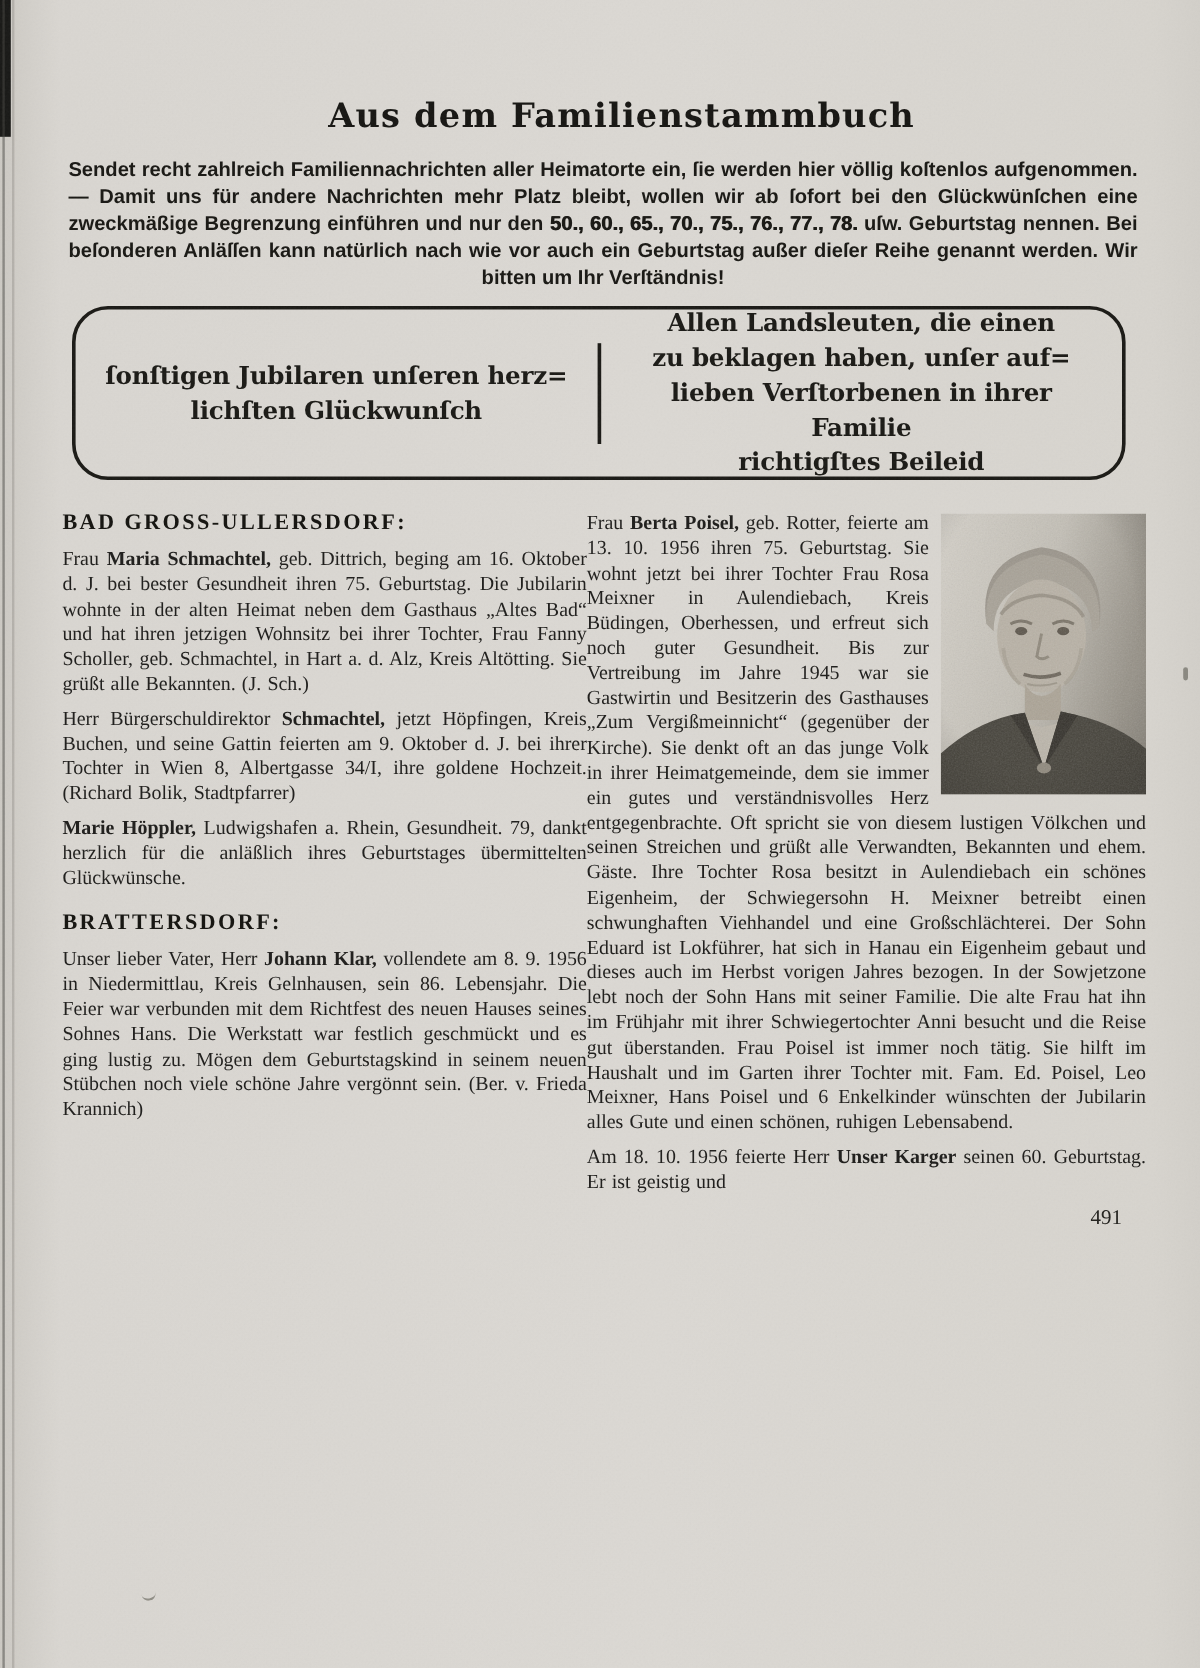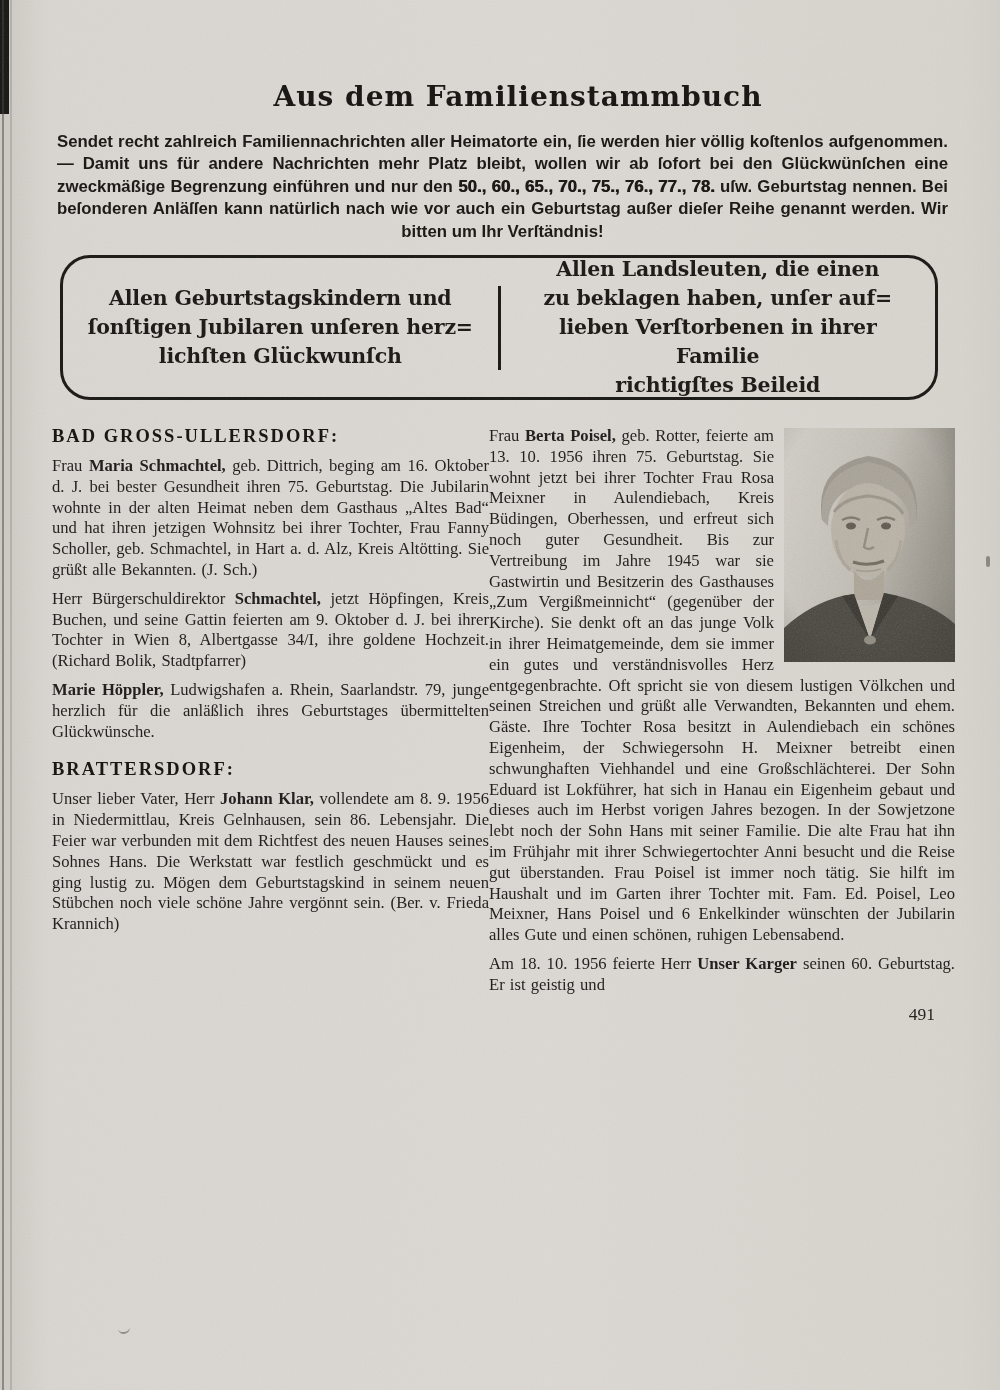--- a/index.html
+++ b/index.html
@@ -89,40 +89,39 @@
 <div class="speck"></div>
 
 <div>
 
   <h1 class="page-title">Aus dem Familienstammbuch</h1>
 
   <p class="intro"><span>Sendet recht zahlreich Familiennachrichten aller Heimatorte ein, ſie werden hier völlig koſtenlos aufgenommen. — Damit uns für andere Nachrichten mehr Platz bleibt, wollen wir ab ſofort bei den Glückwünſchen eine zweckmäßige Begrenzung einführen und nur den </span><span class="b">50., 60., 65., 70., 75., 76., 77., 78.</span><span> uſw. Geburtstag nennen. Bei beſonderen Anläſſen kann natürlich nach wie vor auch ein Geburtstag außer dieſer Reihe genannt werden. Wir bitten um Ihr Verſtändnis!</span></p>
 
   <div class="greeting-box">
     <div class="gb-col">
-      <div>Allen Geburtstagskindern und</div>
       <div>ſonſtigen Jubilaren unſeren herz=</div>
       <div>lichſten Glückwunſch</div>
     </div>
     <div class="gb-divider"></div>
     <div class="gb-col">
       <div>Allen Landsleuten, die einen</div>
       <div>zu beklagen haben, unſer auf=</div>
       <div>lieben Verſtorbenen in ihrer Familie</div>
       <div>richtigſtes Beileid</div>
     </div>
   </div>
 
   <div class="columns">
 
     <div class="col-left">
       <h2 class="sec-heading">BAD GROSS-ULLERSDORF:</h2>
       <p class="body-para"><span>Frau </span><span class="b">Maria Schmachtel,</span><span> geb. Dittrich, beging am 16. Oktober d. J. bei bester Gesundheit ihren 75. Geburtstag. Die Jubilarin wohnte in der alten Heimat neben dem Gasthaus „Altes Bad“ und hat ihren jetzigen Wohnsitz bei ihrer Tochter, Frau Fanny Scholler, geb. Schmachtel, in Hart a. d. Alz, Kreis Altötting. Sie grüßt alle Bekannten. (J. Sch.)</span></p>
       <p class="body-para"><span>Herr Bürgerschuldirektor </span><span class="b">Schmachtel,</span><span> jetzt Höpfingen, Kreis Buchen, und seine Gattin feierten am 9. Oktober d. J. bei ihrer Tochter in Wien 8, Albertgasse 34/I, ihre goldene Hochzeit. (Richard Bolik, Stadtpfarrer)</span></p>
-      <p class="body-para"><span class="b">Marie Höppler,</span><span> Ludwigshafen a. Rhein, Saarlandstr. 79, junge herzlich für die anläßlich ihres Geburtstages übermittelten Glückwünsche.</span></p>
+      <p class="body-para"><span class="b">Marie Höppler,</span><span> Ludwigshafen a. Rhein, Gesundheit. 79, dankt herzlich für die anläßlich ihres Geburtstages übermittelten Glückwünsche.</span></p>
       <h2 class="sec-heading second">BRATTERSDORF:</h2>
       <p class="body-para"><span>Unser lieber Vater, Herr </span><span class="b">Johann Klar,</span><span> vollendete am 8. 9. 1956 in Niedermittlau, Kreis Gelnhausen, sein 86. Lebensjahr. Die Feier war verbunden mit dem Richtfest des neuen Hauses seines Sohnes Hans. Die Werkstatt war festlich geschmückt und es ging lustig zu. Mögen dem Geburtstagskind in seinem neuen Stübchen noch viele schöne Jahre vergönnt sein. (Ber. v. Frieda Krannich)</span></p>
     </div>
 
     <div class="col-right">
       <p class="body-para">
         <span class="photo-wrap">
           <svg width="171" height="234" viewBox="0 0 171 234" xmlns="http://www.w3.org/2000/svg">
             <defs>
               <linearGradient id="pbg" x1="0" y1="0" x2="1" y2="0.35">

